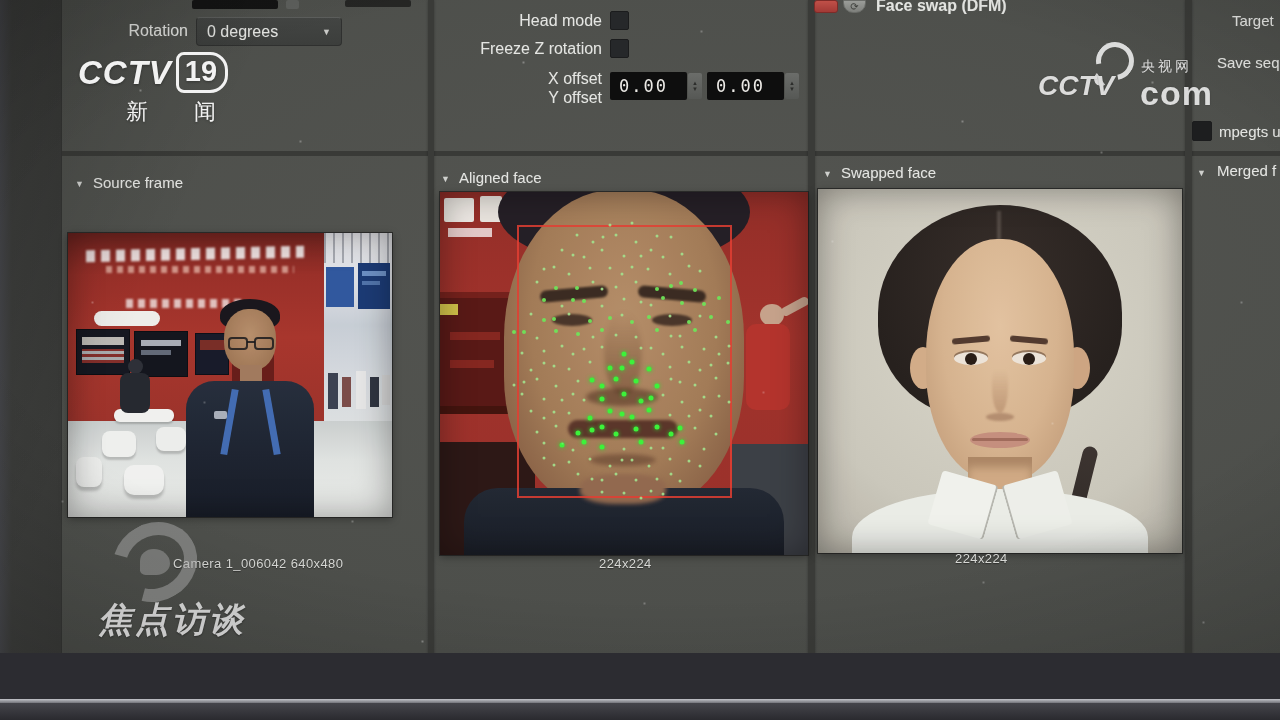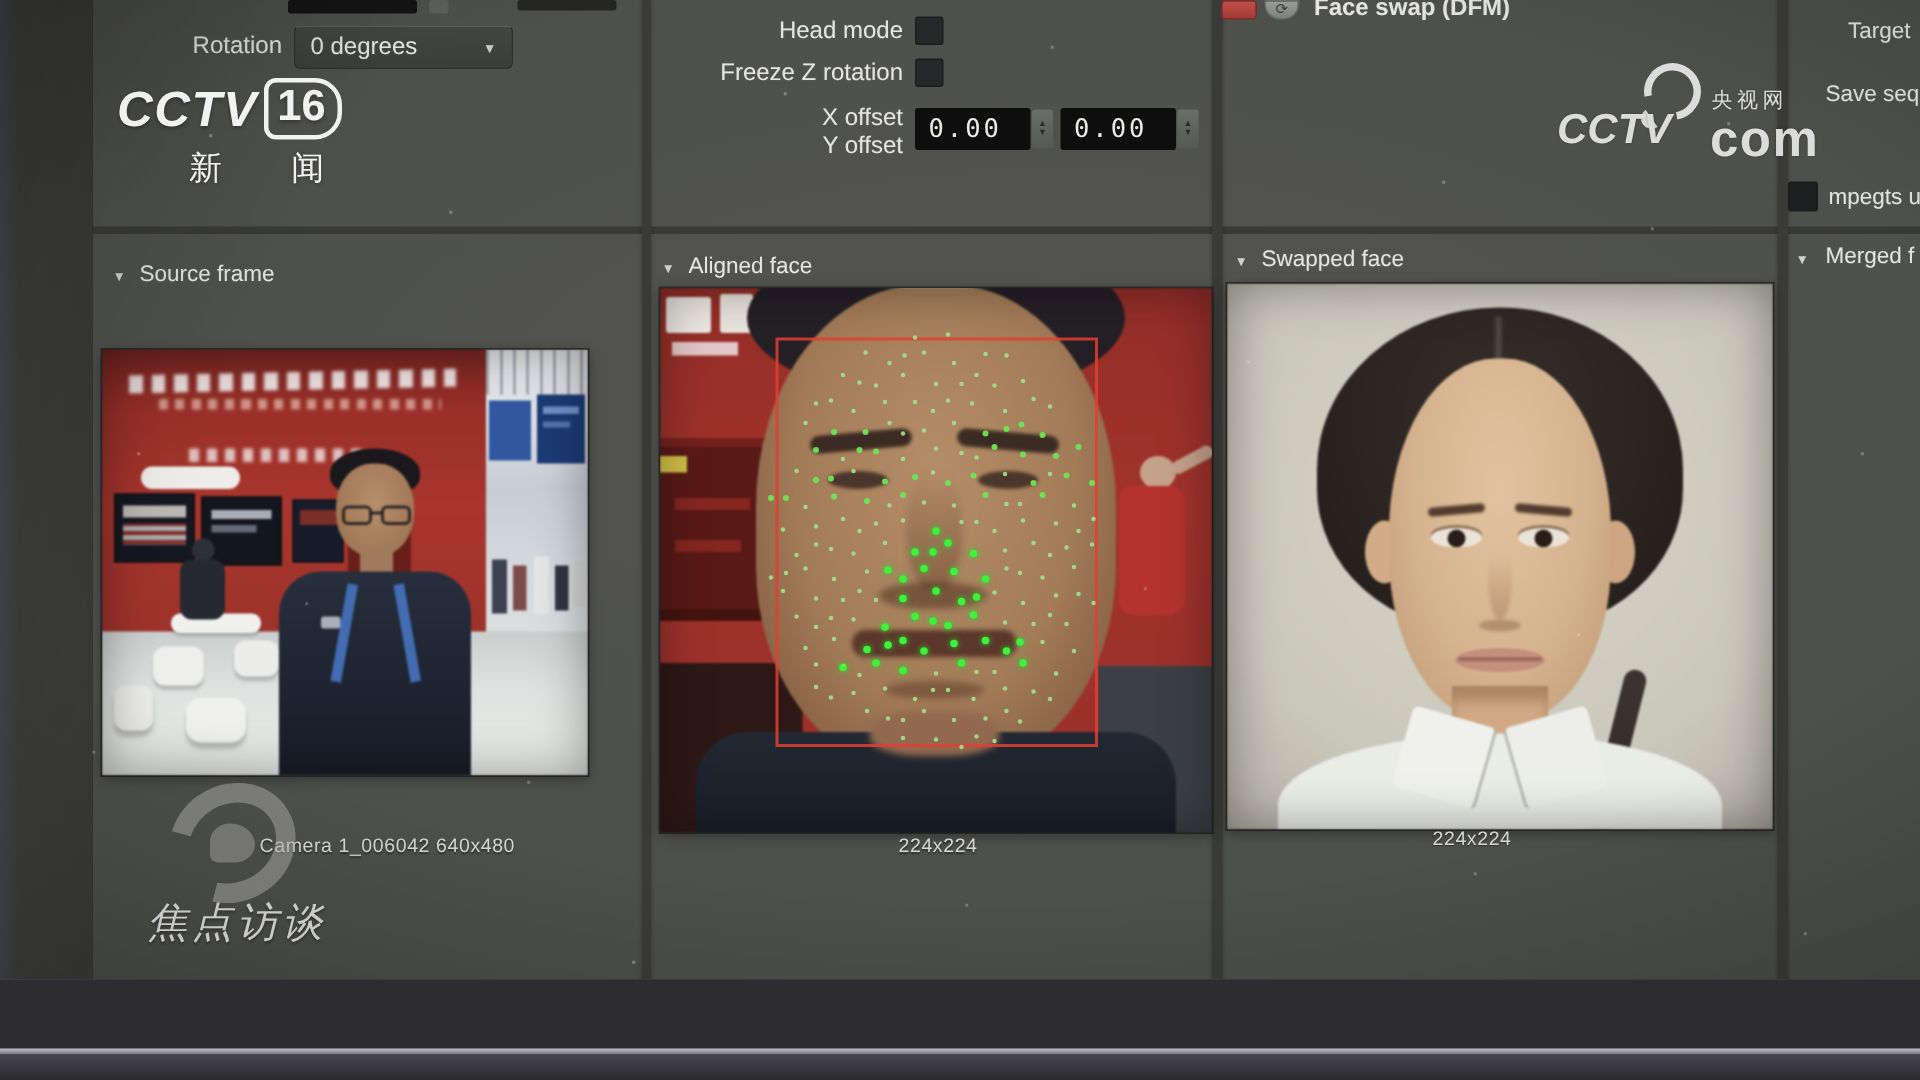--- a/index.html
+++ b/index.html
@@ -82,21 +82,21 @@
   .wm .swirl { position:absolute; left:58px; top:0; width:38px; height:38px; border:5px solid #e8e8e8;
     border-radius:50%; border-bottom-color:transparent; transform:rotate(35deg); }
   .wm .swirl-tail { position:absolute; left:56px; top:30px; width:14px; height:14px; border:5px solid #e8e8e8;
     border-radius:50%; border-top-color:transparent; border-right-color:transparent; transform:rotate(10deg); }
   .wm .brand { position:absolute; left:0; top:28px; font-size:28px; font-weight:bold; font-style:italic; letter-spacing:0; }
   .wm .site { position:absolute; left:103px; top:16px; font-size:14px; letter-spacing:3px; }
   .wm .comtxt { position:absolute; left:102px; top:32px; font-size:34px; font-weight:bold; letter-spacing:1px; }
   .jd-ring { width:86px; height:78px; border:13px solid rgba(170,170,170,.5); border-radius:50%;
     border-left-color:transparent; transform:rotate(-30deg); }
   .jd-dot { width:30px; height:26px; background:rgba(170,170,170,.45); border-radius:50% 60% 50% 20%; }
-  .jd-txt { font-size:27px; font-weight:normal; font-style:italic; color:#d4d4d4; letter-spacing:3px;
+  .jd-txt { font-size:34px; font-weight:bold; font-style:italic; color:#d4d4d4; letter-spacing:3px;
     text-shadow:0 1px 2px rgba(0,0,0,.4); opacity:.92; }
 
   .bezel-line { left:0; top:699px; width:1280px; height:4px;
     background:linear-gradient(#c2c3c8,#74757b); }
   .bezel { left:0; top:703px; width:1280px; height:17px;
     background:linear-gradient(#45454b,#2a2a2f); }
 </style>
 </head>
 <body>
 
@@ -533,21 +533,21 @@
     </div>
   </div>
 
   <div class="abs caption" style="left:173px; top:556px;">Camera 1_006042  640x480</div>
   <div class="abs caption" style="left:599px; top:556px;">224x224</div>
   <div class="abs caption" style="left:955px; top:551px;">224x224</div>
 
   <div class="abs logo-layer cctv13" style="left:78px; top:52px;">
     <div class="row1">
       <span class="cctv-word">CCTV</span>
-      <span class="ch-box">16</span>
+      <span class="ch-box">19</span>
     </div>
     <div class="row2">新 闻</div>
   </div>
 
   <div class="abs logo-layer wm" style="left:1038px; top:42px; width:160px; height:64px;">
     <div class="swirl"></div>
     <div class="swirl-tail"></div>
     <div class="brand">CCTV</div>
     <div class="site">央视网</div>
     <div class="comtxt">com</div>

